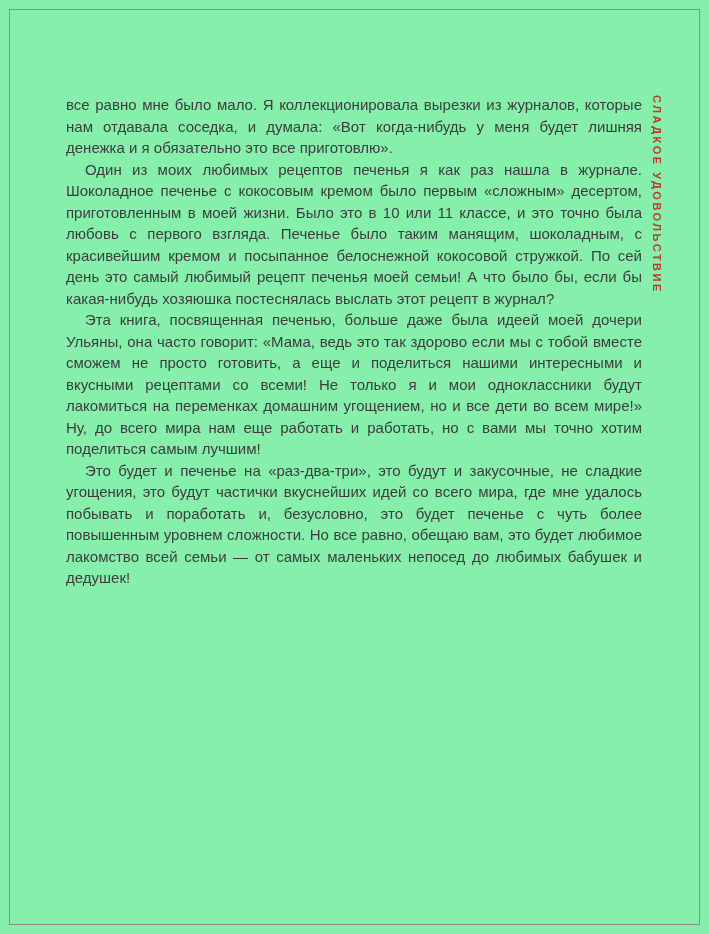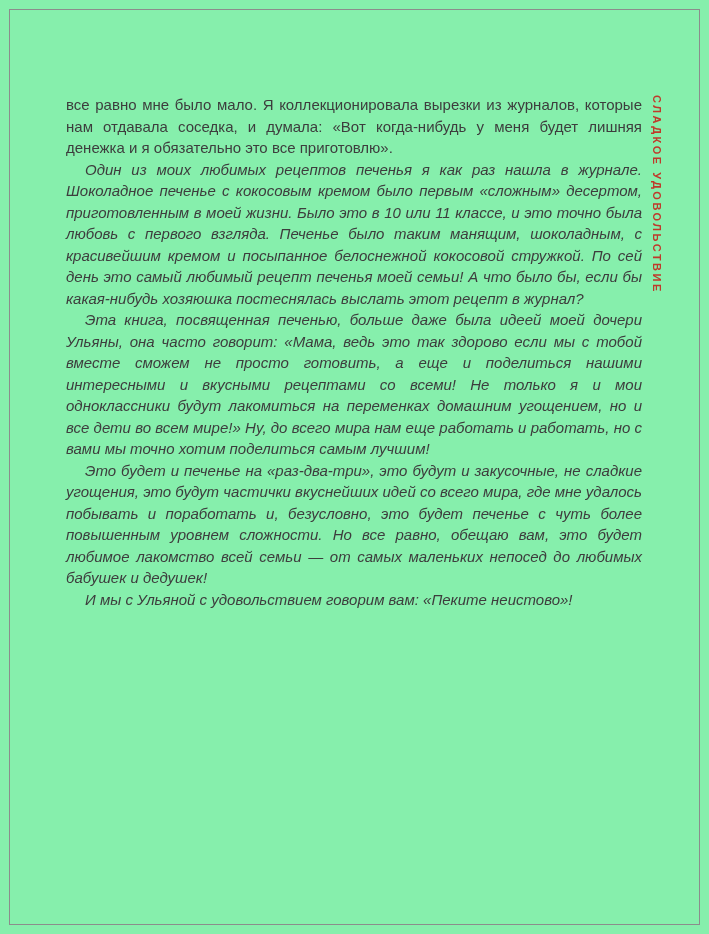--- a/index.html
+++ b/index.html
@@ -34,21 +34,20 @@
     text-align: justify;
     hyphens: auto;
     -webkit-hyphens: auto;
   }
   .para {
     margin: 0;
     padding: 0;
   }
   .para.indent {
     text-indent: 19px;
-    font-style: italic;
   }
   .vertical-title {
     position: absolute;
     top: 85px;
     right: 36px;
     writing-mode: vertical-rl;
     font-size: 11px;
     font-weight: bold;
     letter-spacing: 2.5px;
     color: #bf3a2b;
@@ -58,17 +57,16 @@
 </head>
 <body>
 
 <div class="page">
   <div class="frame">
     <div class="text-column">
       <p class="para">все равно мне было мало. Я коллекционировала вырезки из журналов, которые нам отдавала соседка, и думала: «Вот когда-нибудь у меня будет лишняя денежка и я обязательно это все приготовлю».</p>
       <p class="para indent">Один из моих любимых рецептов печенья я как раз нашла в журнале. Шоколадное печенье с кокосовым кремом было первым «сложным» десертом, приготовленным в моей жизни. Было это в 10 или 11 классе, и это точно была любовь с первого взгляда. Печенье было таким манящим, шоколадным, с красивейшим кремом и посыпанное белоснежной кокосовой стружкой. По сей день это самый любимый рецепт печенья моей семьи! А что было бы, если бы какая-нибудь хозяюшка постеснялась выслать этот рецепт в журнал?</p>
       <p class="para indent">Эта книга, посвященная печенью, больше даже была идеей моей дочери Ульяны, она часто говорит: «Мама, ведь это так здорово если мы с тобой вместе сможем не просто готовить, а еще и поделиться нашими интересными и вкусными рецептами со всеми! Не только я и мои одноклассники будут лакомиться на переменках домашним угощением, но и все дети во всем мире!» Ну, до всего мира нам еще работать и работать, но с вами мы точно хотим поделиться самым лучшим!</p>
       <p class="para indent">Это будет и печенье на «раз-два-три», это будут и закусочные, не сладкие угощения, это будут частички вкуснейших идей со всего мира, где мне удалось побывать и поработать и, безусловно, это будет печенье с чуть более повышенным уровнем сложности. Но все равно, обещаю вам, это будет любимое лакомство всей семьи — от самых маленьких непосед до любимых бабушек и дедушек!</p>
-      <p class="para indent">И мы с Ульяной с удовольствием говорим вам: «Пеките неистово»!</p>
     </div>
     <div class="vertical-title">СЛАДКОЕ УДОВОЛЬСТВИЕ</div>
   </div>
 </div>
 
 </body></html>

